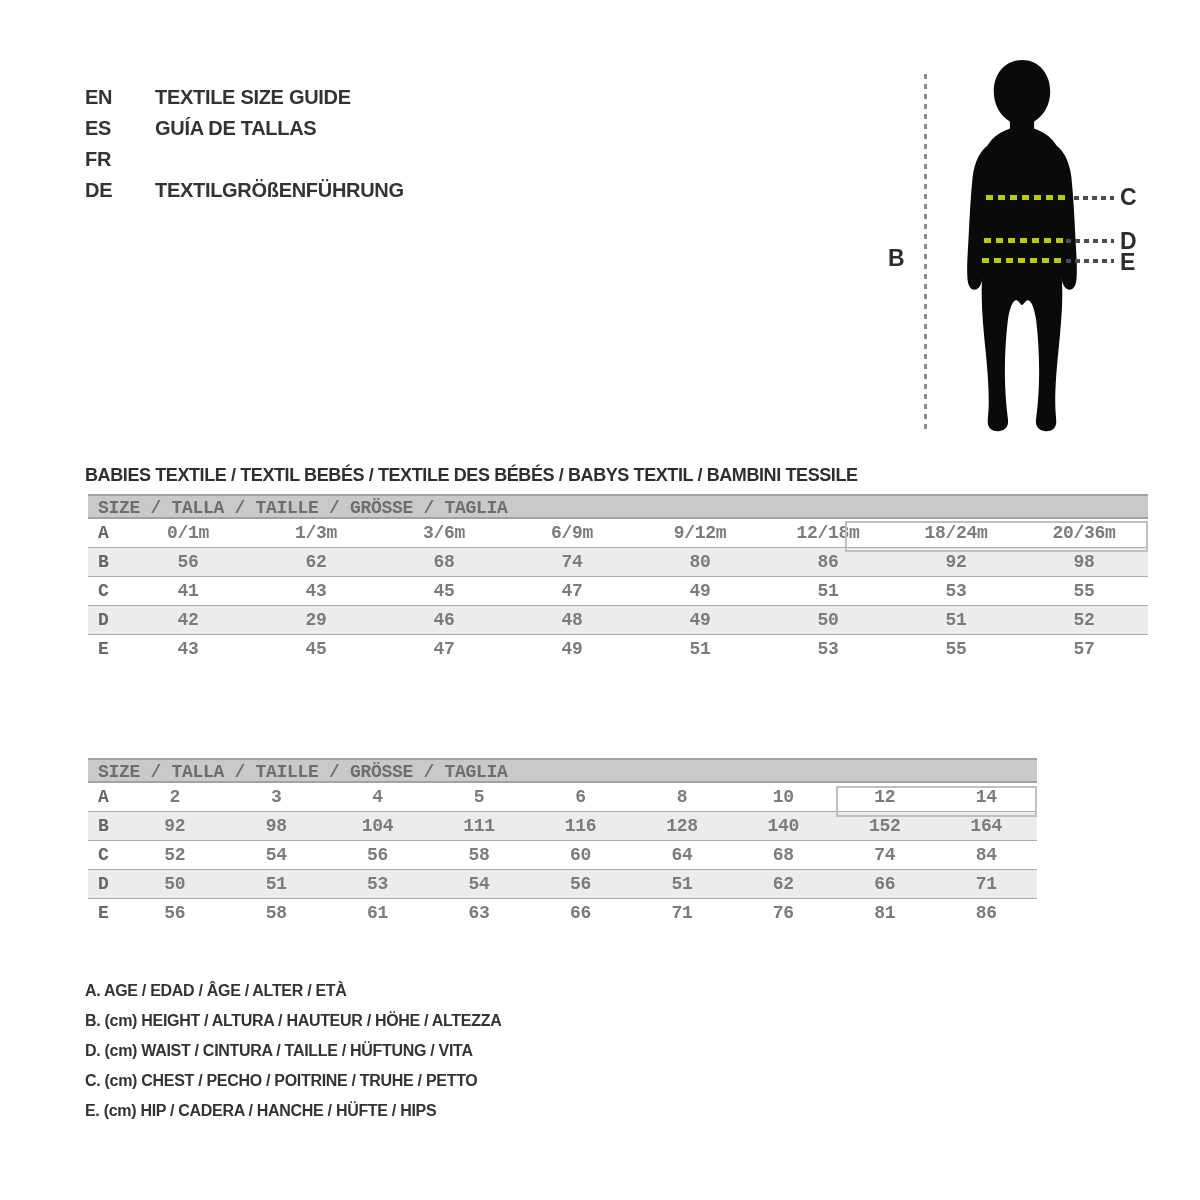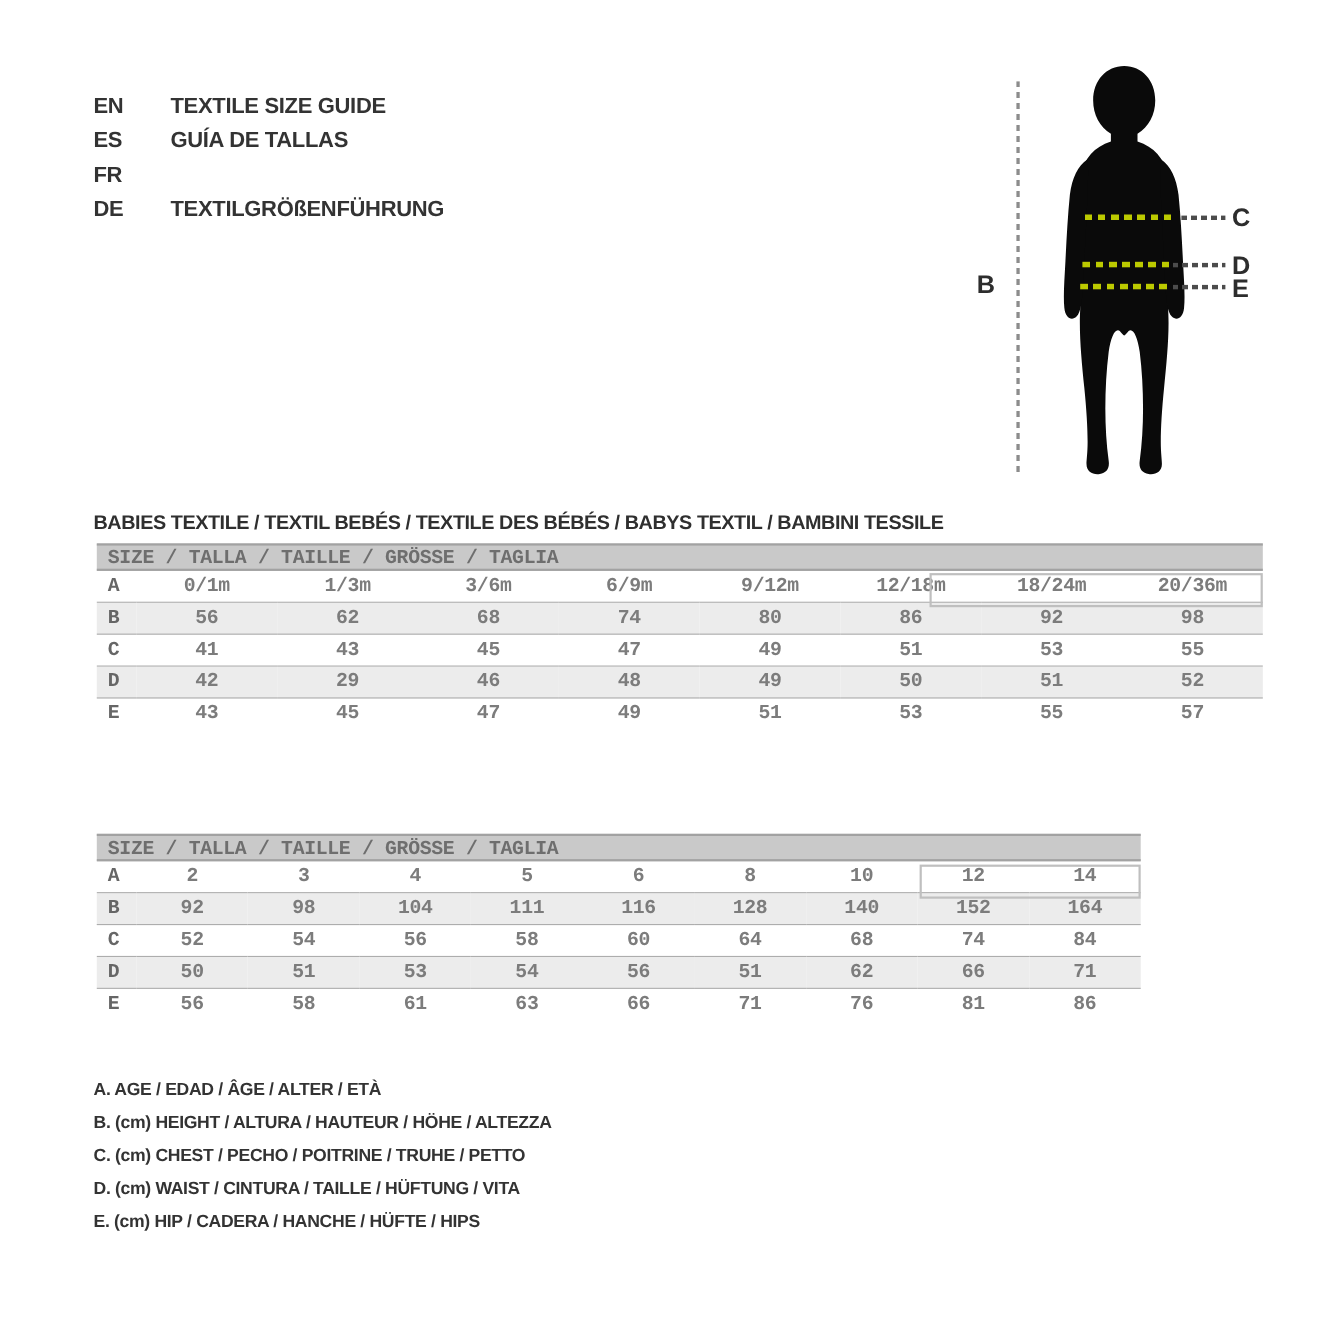--- a/index.html
+++ b/index.html
@@ -250,18 +250,18 @@
             <td>86</td>
           </tr>
         </tbody>
     </table>
     <div class="selection-outline children-outline"></div>
   </div>
 
   <div class="legend">
     <div class="legend-line">A. AGE / EDAD / ÂGE / ALTER / ETÀ</div>
     <div class="legend-line">B. (cm) HEIGHT / ALTURA / HAUTEUR / HÖHE / ALTEZZA</div>
+    <div class="legend-line">D. (cm) WAIST / CINTURA / TAILLE / HÜFTUNG / VITA</div>
     <div class="legend-line">C. (cm) CHEST / PECHO / POITRINE / TRUHE / PETTO</div>
-    <div class="legend-line">D. (cm) WAIST / CINTURA / TAILLE / HÜFTUNG / VITA</div>
     <div class="legend-line">E. (cm) HIP / CADERA / HANCHE / HÜFTE / HIPS</div>
   </div>
 
 </div>
 
 </body></html>

